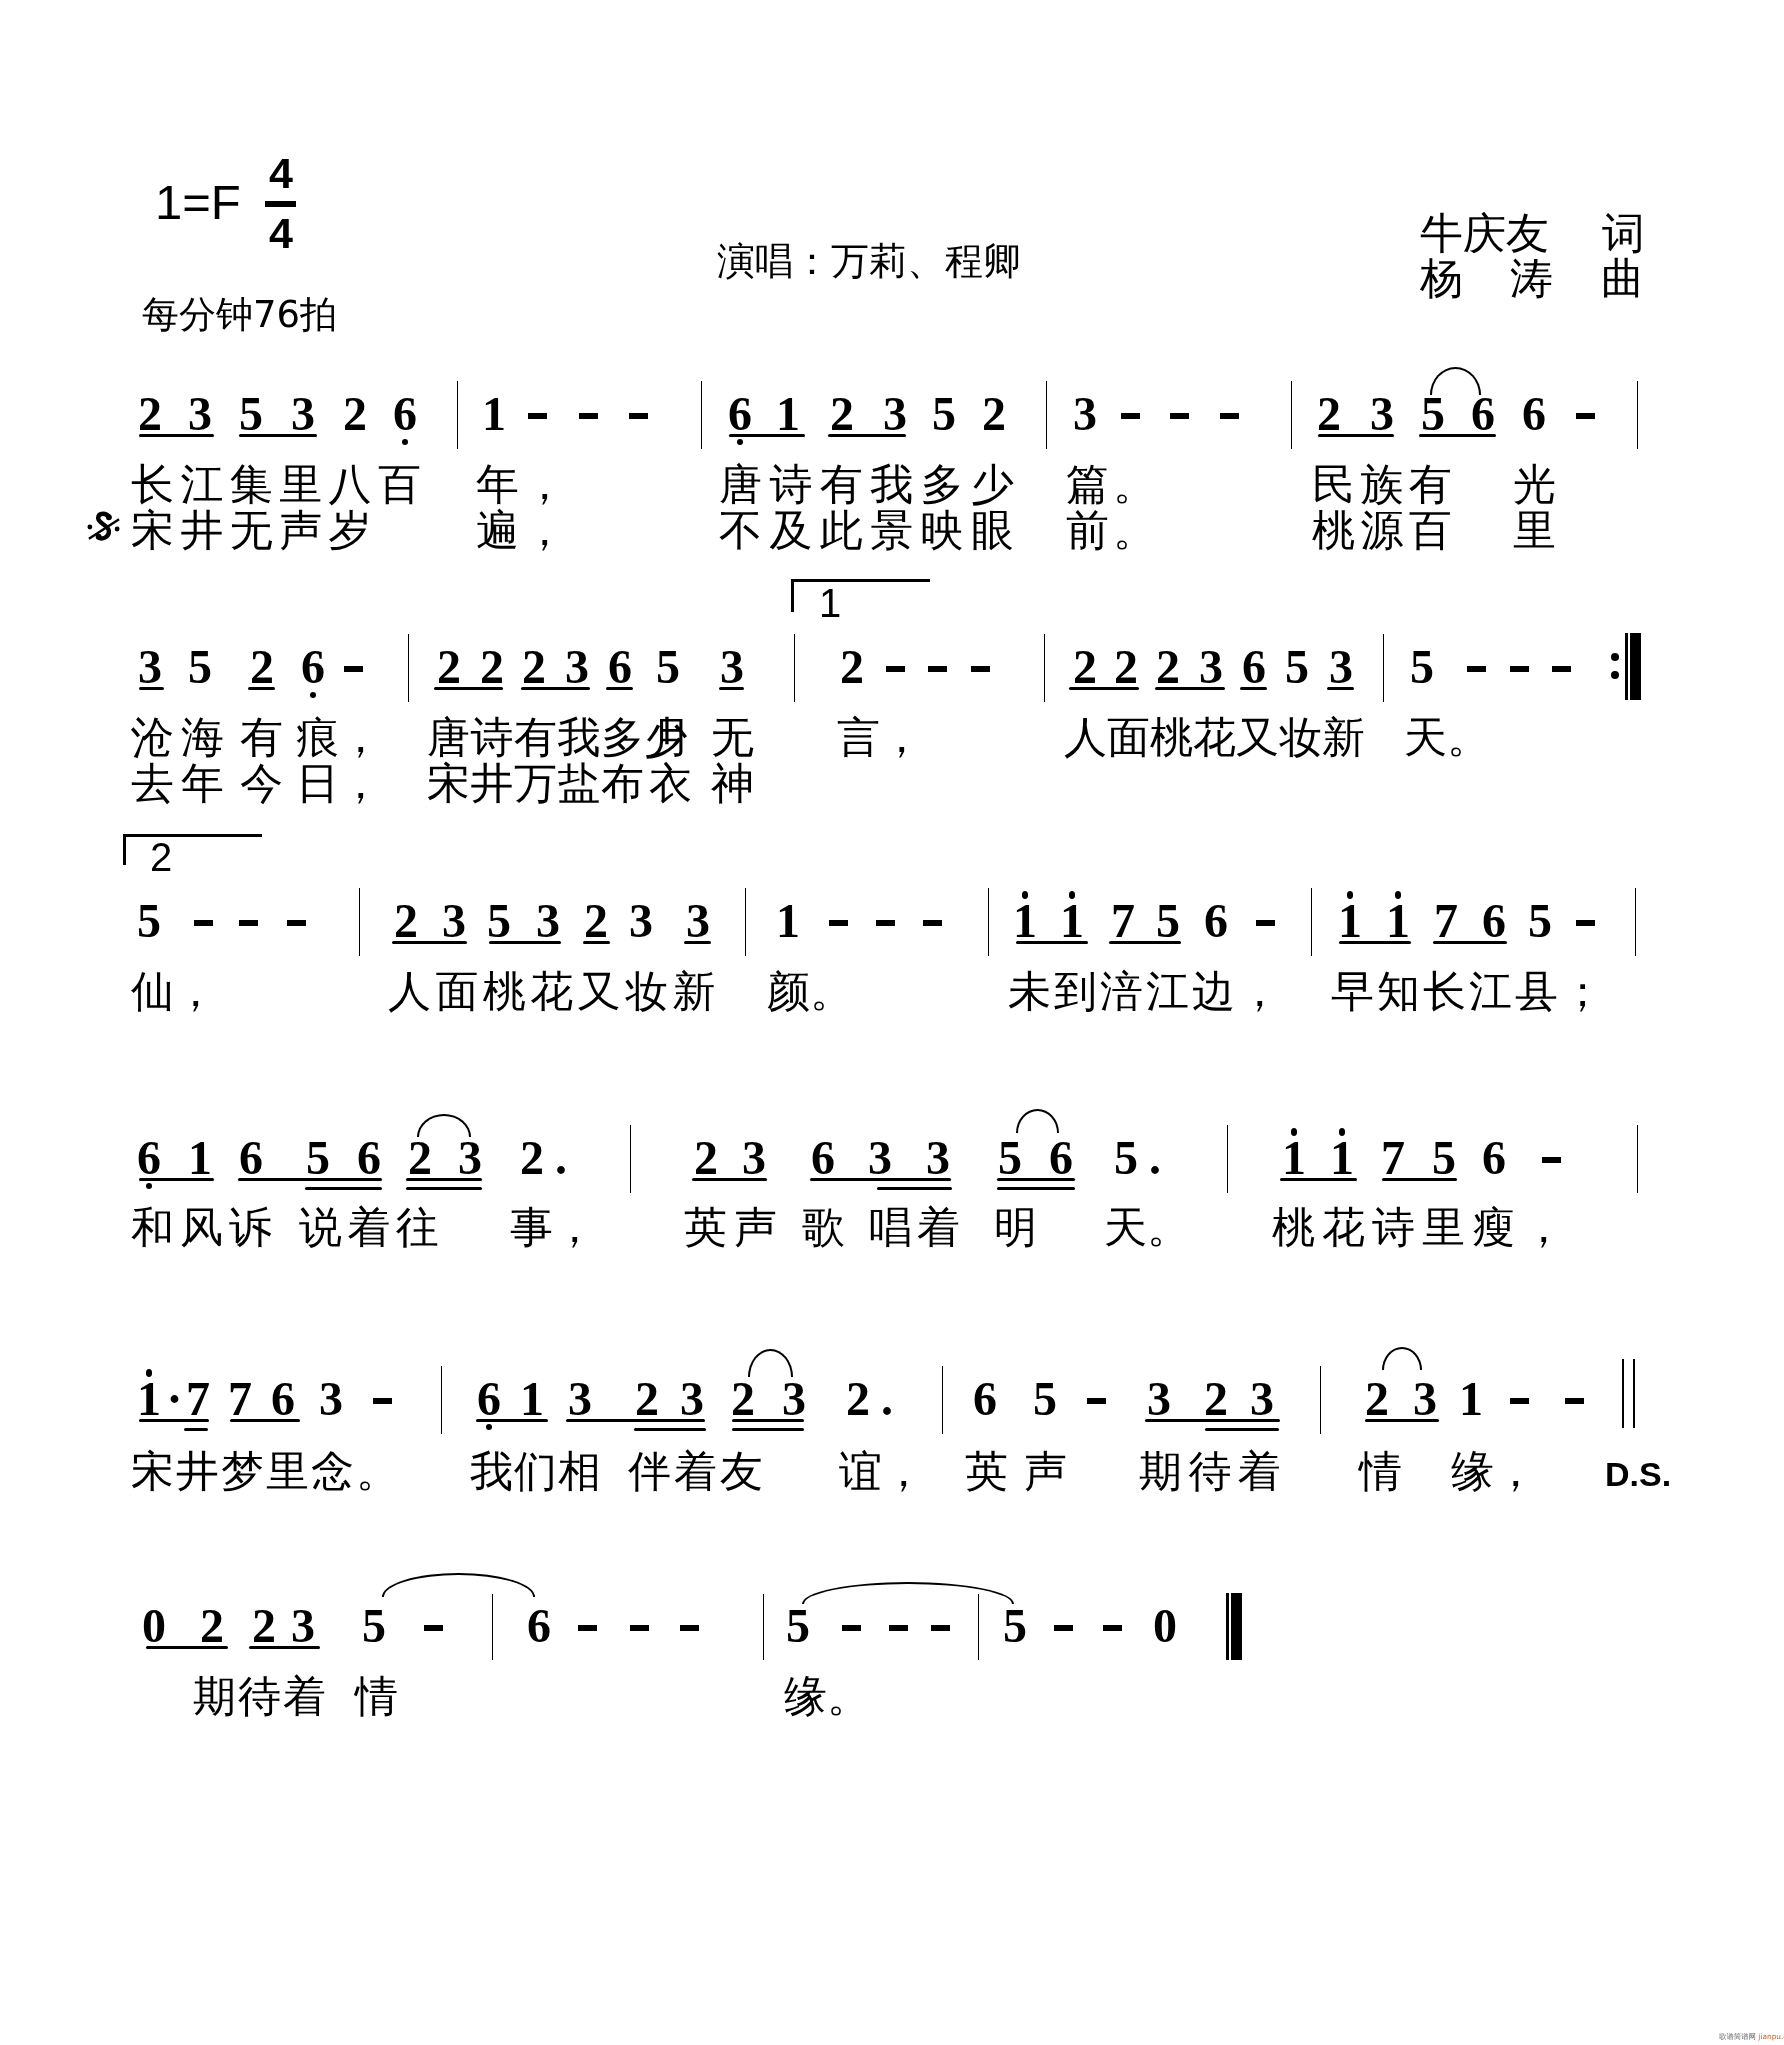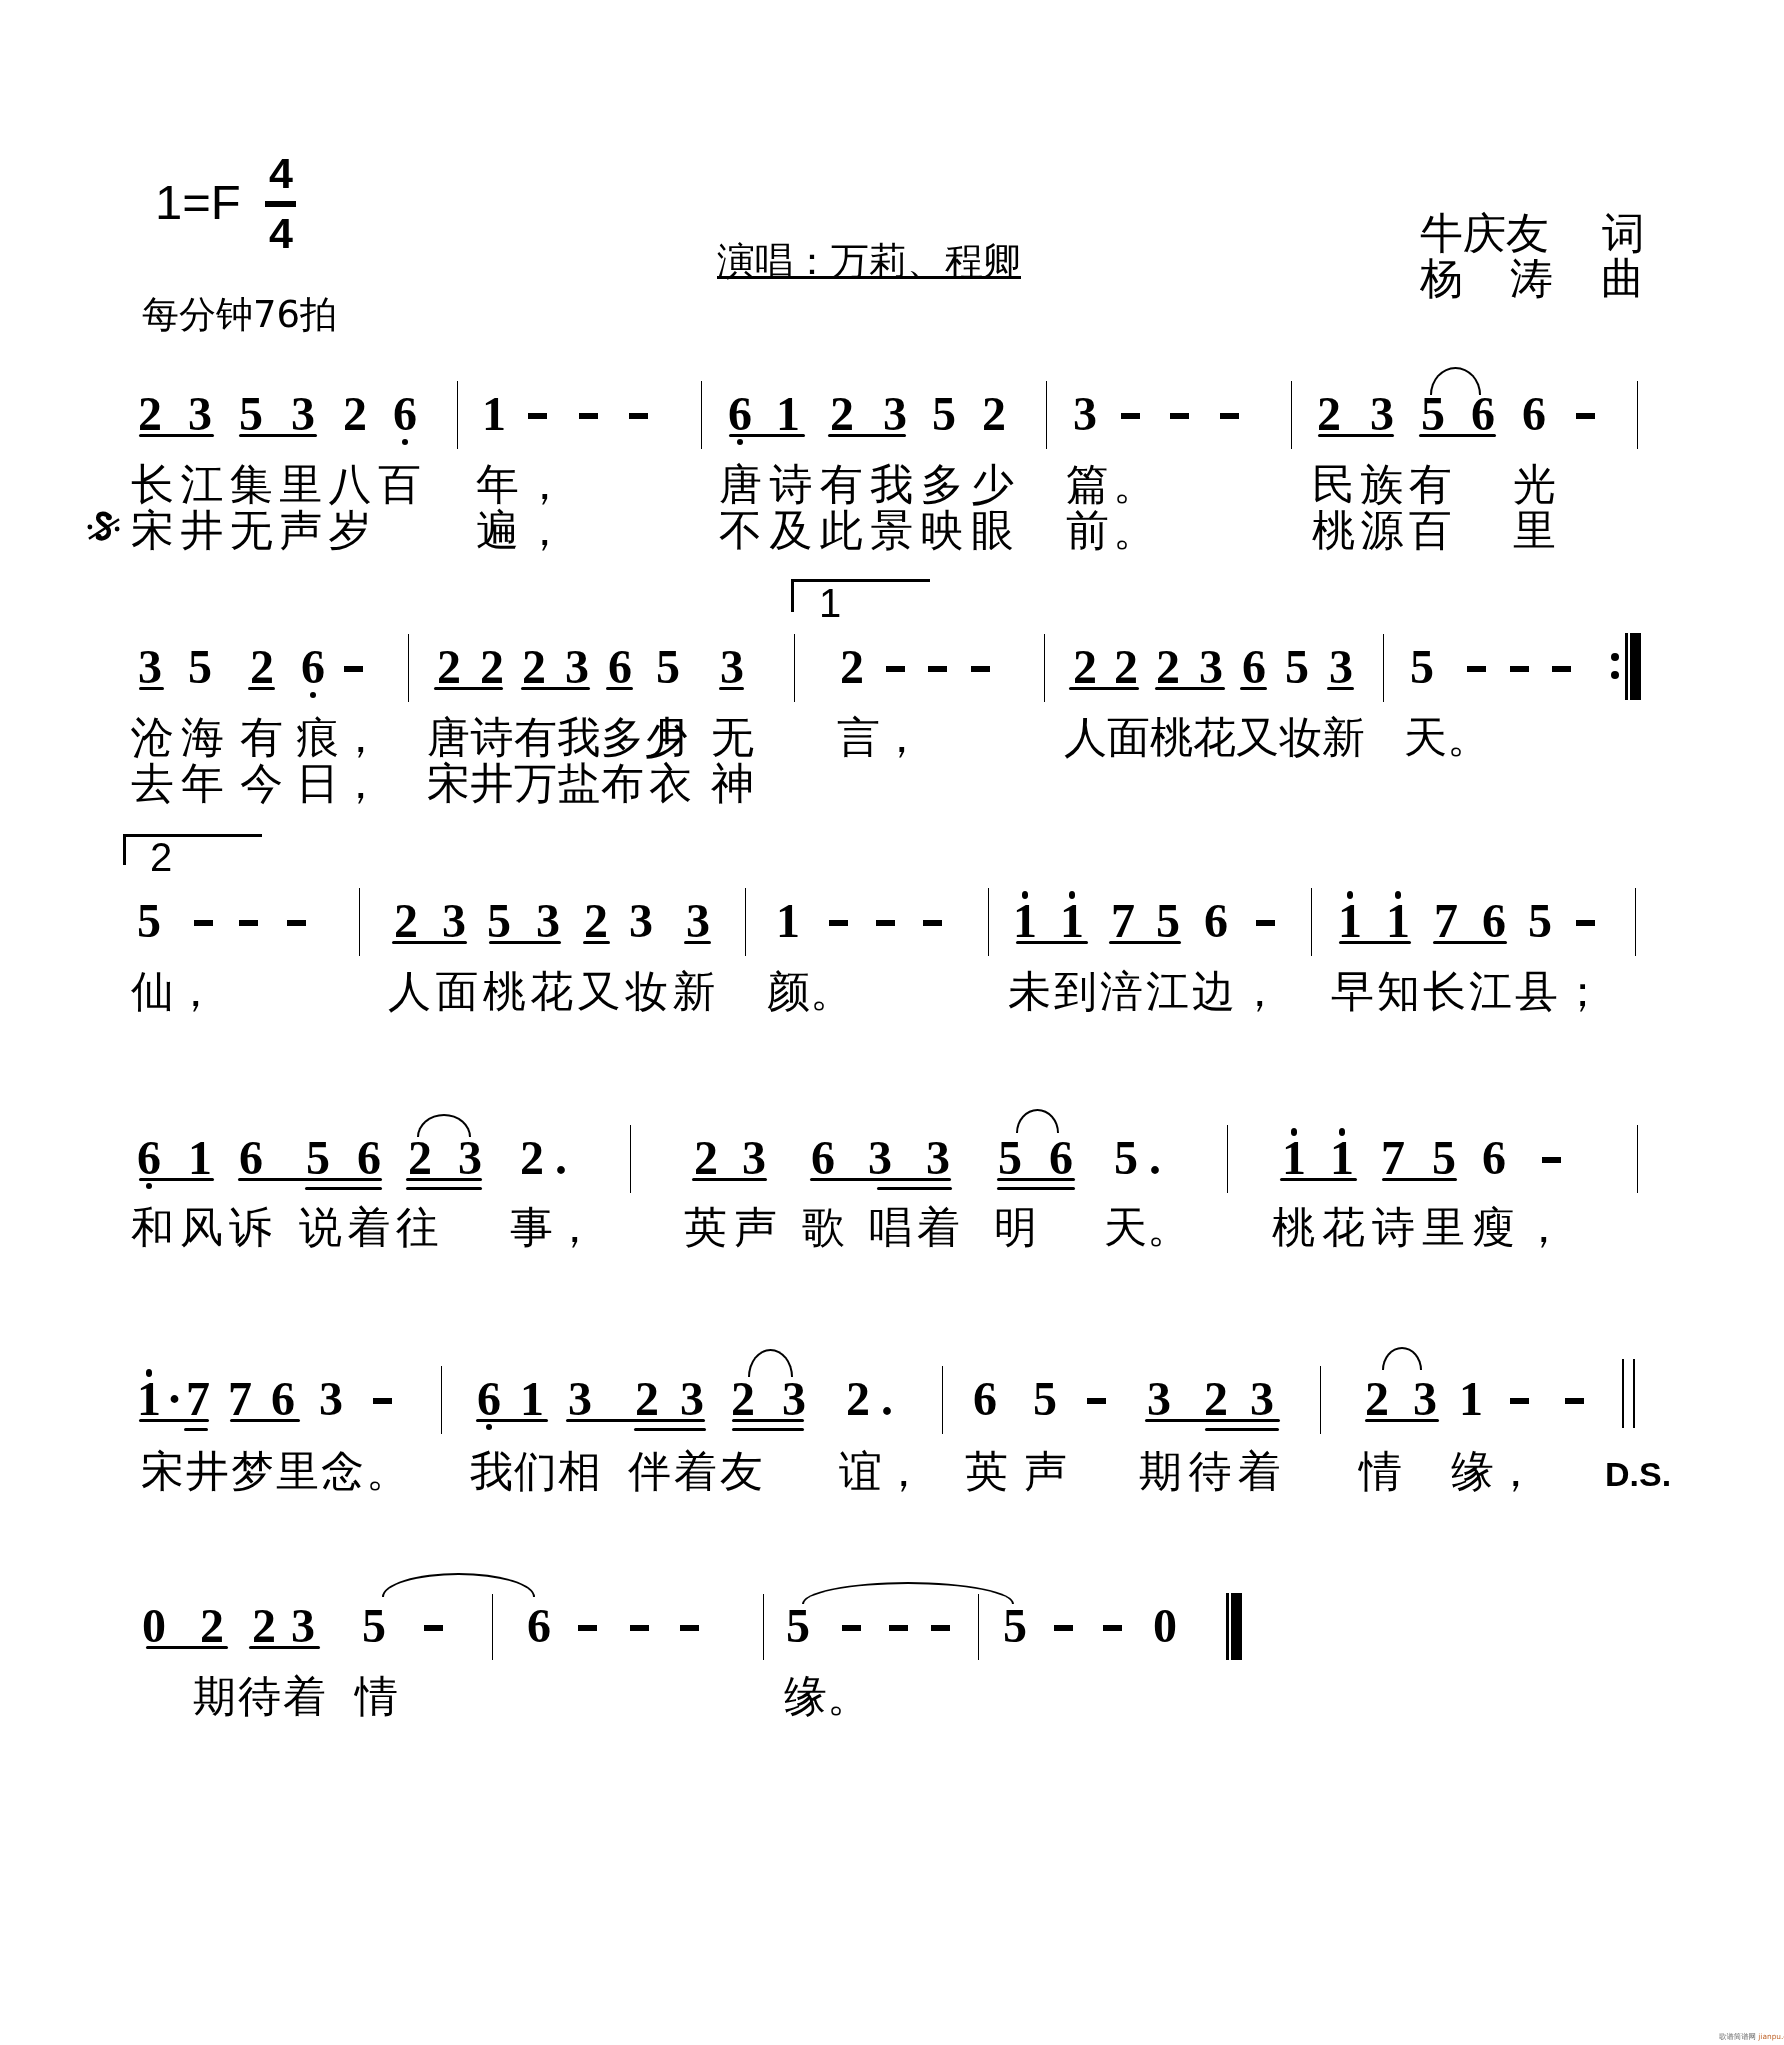--- a/index.html
+++ b/index.html
@@ -3,21 +3,21 @@
 <meta charset="utf-8">
 <style>
   html,body{margin:0;padding:0;background:#fff;}
   #page{position:relative;width:1784px;height:2046px;background:#fff;overflow:hidden;color:#000;}
   .abs{position:absolute;}
   .key{left:155px;top:178px;font:49px/1 "Liberation Sans",sans-serif;white-space:nowrap;}
   .ts{width:30px;text-align:center;font:bold 43px/1 "Liberation Sans",sans-serif;}
   .tsbar{left:265px;top:201px;width:31px;height:6.4px;background:#000;}
   .tempo{left:142px;top:296px;font:37px/1 "DejaVu Sans",sans-serif;white-space:nowrap;}
   .title{left:711px;top:130px;margin:0;font-weight:normal;font:84px/1 "DejaVu Serif",serif;white-space:nowrap;}
-  .perf{left:717px;top:242px;font:38px/1 "DejaVu Sans",sans-serif;white-space:nowrap;text-decoration:underline;}
+  .perf{left:717px;top:242px;font:38px/1 "DejaVu Sans",sans-serif;white-space:nowrap;}
   .cred{font:43px/1 "DejaVu Serif",serif;white-space:nowrap;}
 
   .line{position:absolute;left:0;width:1784px;height:0;}
   .n{position:absolute;top:0;width:30px;margin-left:-15px;text-align:center;font:bold 48px/1 "Liberation Serif",serif;}
   .n.lo::after{content:"";position:absolute;left:12px;top:49px;width:6.4px;height:6.4px;border-radius:50%;background:#000;}
   .n.hi::after{content:"";position:absolute;left:12px;top:-6.4px;width:6.4px;height:8px;border-radius:50%;background:#000;}
   .ag{position:absolute;top:0;width:15px;margin-left:-7.4px;text-align:center;font:bold 48px/1 "Liberation Serif",serif;}
   .ds{position:absolute;top:23px;width:19px;height:6.4px;margin-left:-9.4px;background:#000;font-size:0;color:transparent;overflow:hidden;}
   .ul{position:absolute;top:44px;height:3px;background:#000;border-radius:1.5px;}
   .ul.u2{top:53px;}
@@ -357,21 +357,21 @@
     <span class="n" style="left:1471px">1</span>
     <span class="ds" style="left:1519px">-</span>
     <span class="ds" style="left:1574px">-</span>
     <i class="ul" style="left:1365px;width:74px"></i>
     <i class="slur" style="left:1382px;top:-28px;width:40px;height:23px"></i>
     <div>
       <i class="bl" style="left:1622px;top:-16.3px;width:2px;height:69px"></i>
       <i class="bl" style="left:1633px;top:-16.3px;width:2px;height:69px"></i>
     </div>
 
-    <span class="ly" style="left:141px;top:75px;letter-spacing:2px">宋井梦里念。</span>
+    <span class="ly" style="left:131px;top:75px;letter-spacing:2px">宋井梦里念。</span>
     <span class="ly" style="left:470px;top:75px;letter-spacing:1px">我们相</span>
     <span class="ly" style="left:628px;top:75px;letter-spacing:3px">伴着友</span>
     <span class="ly" style="left:839px;top:75px">谊，</span>
     <span class="ly" style="left:965px;top:75px">英</span>
     <span class="ly" style="left:1024px;top:75px">声</span>
     <span class="ly" style="left:1139px;top:75px;letter-spacing:6.4px">期待着</span>
     <span class="ly" style="left:1359px;top:75px">情</span>
     <span class="ly" style="left:1451px;top:75px">缘，</span>
     <span class="dsign" style="left:1605px;top:82px">D.S.</span>
   </div>

